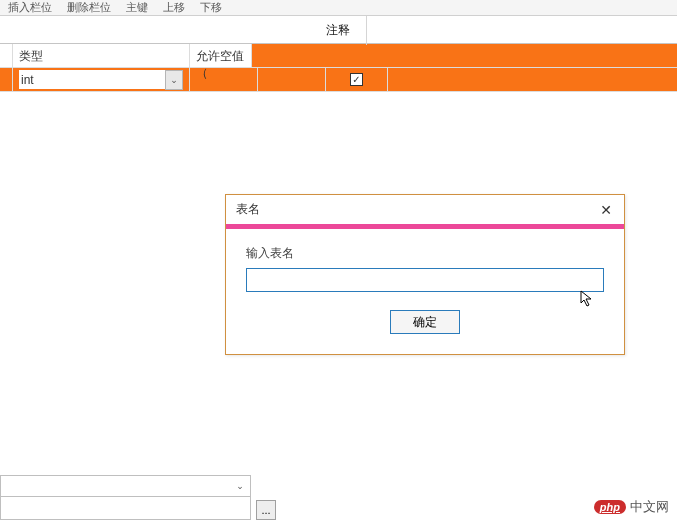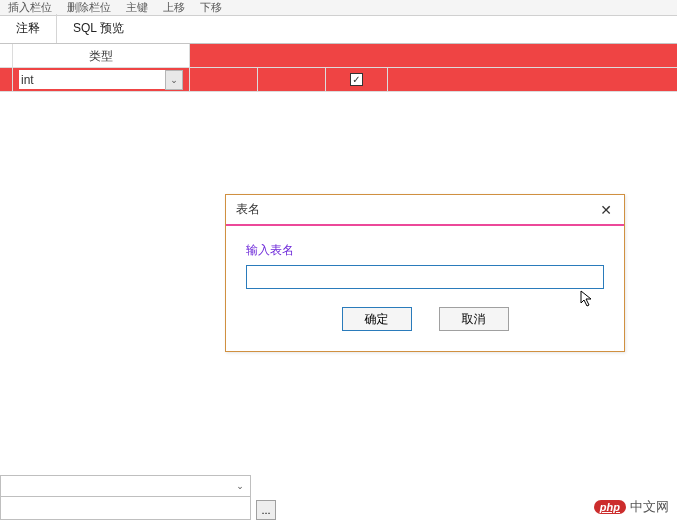--- a/index.html
+++ b/index.html
@@ -30,35 +30,35 @@
     .toolbar-item {
       display: flex;
       align-items: center;
       gap: 3px;
     }
     .tab-bar {
       height: 28px;
       background: #fff;
       border-bottom: 1px solid #c5c5c5;
       display: flex;
-      align-items: flex-end;
+      align-items: center;
+      flex-direction: column;
     }
     .tab {
       padding: 6px 16px;
       font-size: 12px;
       color: #222;
       cursor: pointer;
       border-right: 1px solid transparent;
     }
     .tab:first-child {
       border-right: 1px solid #d5d5d5;
     }
     .table-area {
-      background: #ef4444;
-      text-align: center;
+      background: #f97316;
     }
     .header-row {
       display: flex;
       height: 24px;
       border-bottom: 1px solid #dcdcdc;
     }
     .header-row .th {
       border-right: 1px solid #dcdcdc;
       padding: 4px 6px;
       font-size: 12px;
@@ -125,34 +125,34 @@
       background: #fff;
       box-shadow: 1px 1px 3px rgba(0,0,0,0.1);
     }
     .dialog-titlebar {
       display: flex;
       justify-content: space-between;
       align-items: center;
       padding: 6px 8px 6px 10px;
       font-size: 12px;
       color: #333;
-      border-bottom: 2px solid #ec4899;
+      border-bottom: 5px solid #ec4899;
     }
     .dialog-close {
       font-size: 14px;
       cursor: pointer;
       padding: 0 4px;
       color: #333;
     }
     .dialog-body {
       padding: 16px 20px 20px 20px;
     }
     .dialog-label {
       font-size: 12px;
-      color: #6d28d9;
+      color: #404040;
       margin-bottom: 6px;
     }
     .dialog-input {
       width: 100%;
       height: 24px;
       border: 1px solid #2a7bbb;
       padding: 2px 4px;
       font-size: 12px;
       outline: none;
     }
@@ -258,27 +258,27 @@
 <div class="top-toolbar">
   <span class="toolbar-item">插入栏位</span>
   <span class="toolbar-item">删除栏位</span>
   <span class="toolbar-item">主键</span>
   <span class="toolbar-item">上移</span>
   <span class="toolbar-item">下移</span>
 </div>
 
 <div class="tab-bar">
   <div class="tab">注释</div>
-  <div class="tab">SQL 预览</div>
 </div>
 
 <div class="table-area">
   <div class="header-row">
     <div class="th col-name"></div>
     <div class="th col-type">类型</div>
+    <div class="th col-null">允许空值（</div>
   </div>
   <div class="data-row">
     <div class="td col-name"></div>
     <div class="td col-type">
       <div class="dropdown-cell">
         <span>int</span>
         <span class="dropdown-arrow">⌄</span>
       </div>
     </div>
     <div class="td col-length"></div>
@@ -293,21 +293,20 @@
 <div class="dialog">
   <div class="dialog-titlebar">
     <span>表名</span>
     <span class="dialog-close">✕</span>
   </div>
   <div class="dialog-body">
     <div class="dialog-label">输入表名</div>
     <input class="dialog-input" type="text" value="" style="">
     <div class="dialog-buttons">
       <div class="btn primary">确定</div>
-      <div class="btn">取消</div>
     </div>
   </div>
 </div>
 
 <div class="cursor-arrow">
   <svg width="16" height="18" viewBox="0 0 16 18">
     <path d="M1 1 L1 13 L4 10 L7 16 L9 15 L6 9 L11 9 Z" fill="white" stroke="black" stroke-width="1"></path>
   </svg>
 </div>
 

